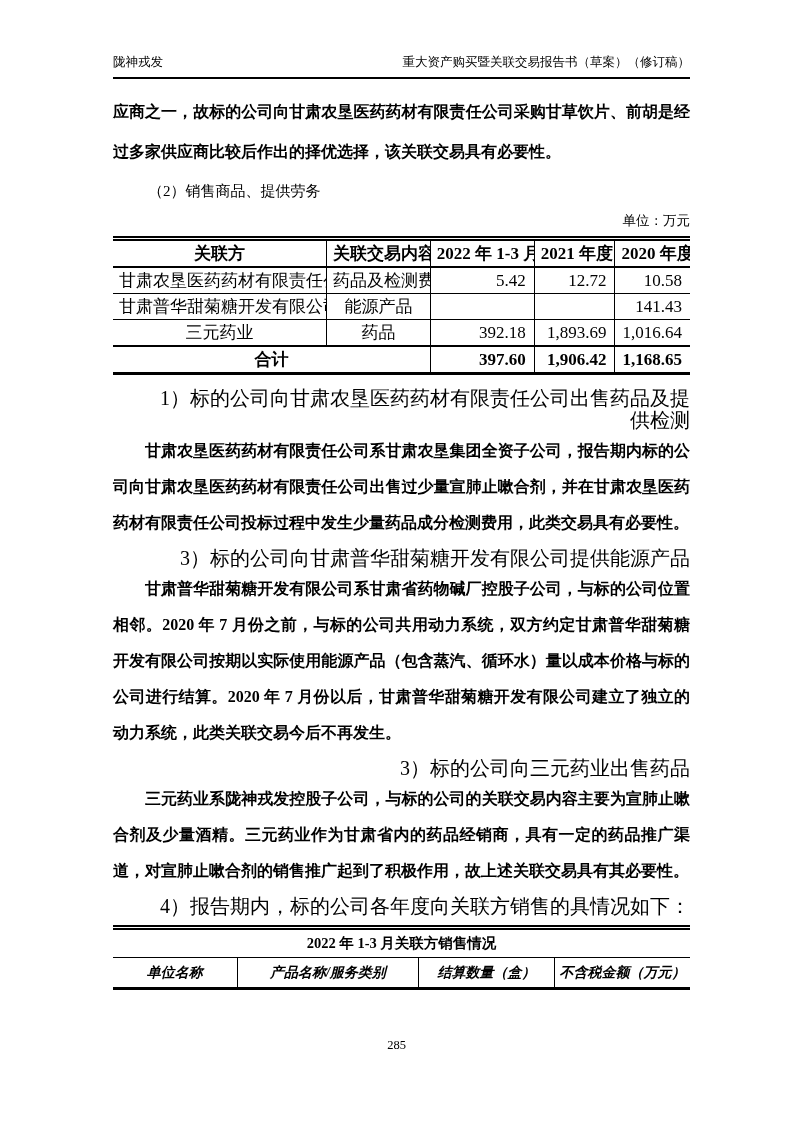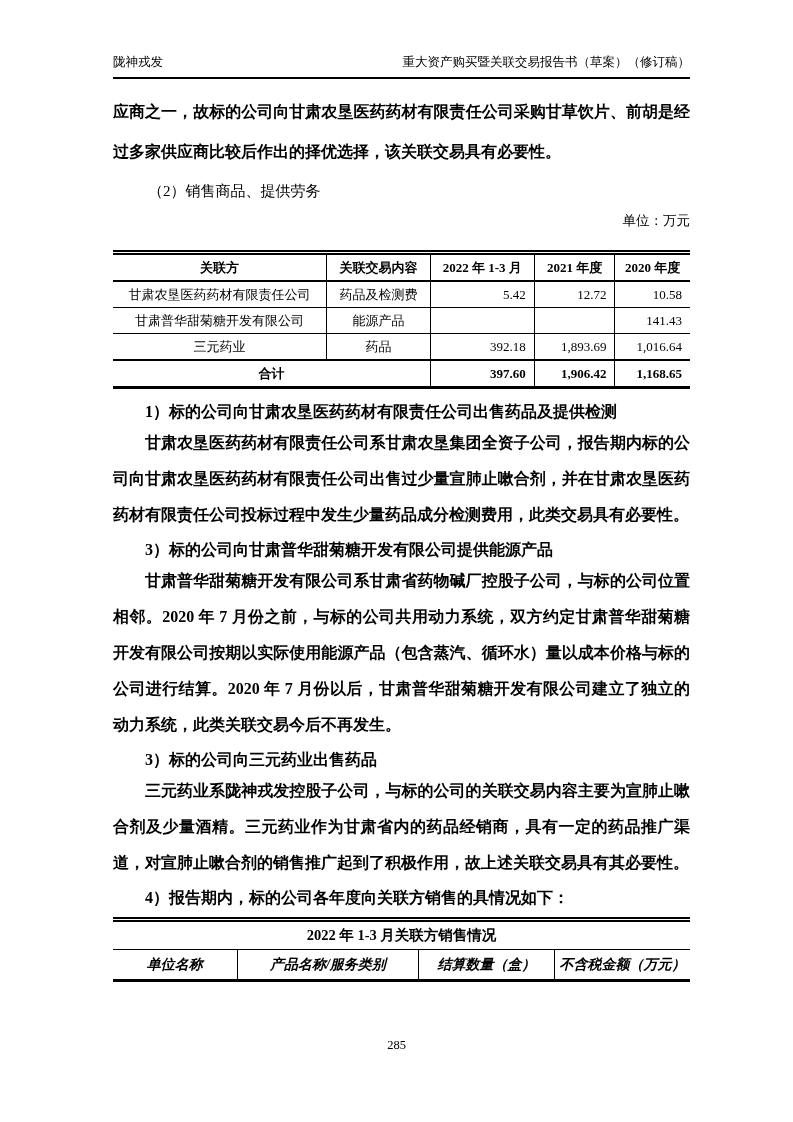--- a/index.html
+++ b/index.html
@@ -27,33 +27,33 @@
     text-align: justify;
     text-indent: 32px;
   }
   .para.continued { text-indent: 0; line-height: 40px; margin-top: 13px; }
   .section-heading {
     font-size: 15px; font-weight: normal;
     padding-left: 35px; line-height: 22px; margin-top: 8px;
   }
   .unit-label { text-align: right; font-size: 13.5px; line-height: 18px; margin-top: 10px; }
   .item-heading {
-    font-weight: bold; font-size: 16px;
-    padding-left: 32px; line-height: 22px;
+    font-weight: normal; font-size: 20px;
+    padding-left: 32px; line-height: 22px; text-align: right;
   }
   .mt-a { margin-top: 12px; }
   .mt-b { margin-top: 6px; }
   .mt-c { margin-top: 2px; }
   
   table { width: 100%; border-collapse: collapse; table-layout: fixed; }
   .t1 {
-    margin-top: 20px;
+    margin-top: 6px;
     border-top: 5px double #000;
     border-bottom: 3px solid #000;
-    font-size: 13px;
+    font-size: 17px;
   }
   .t1 th, .t1 td {
     border-right: 1px solid #000;
     padding: 3px 6px;
     line-height: 19px;
     vertical-align: middle;
     overflow: hidden; white-space: nowrap;
   }
   .t1 th:last-child, .t1 td:last-child { border-right: none; }
   .t1 thead th { border-bottom: 2px solid #000; font-weight: bold; text-align: center; }

